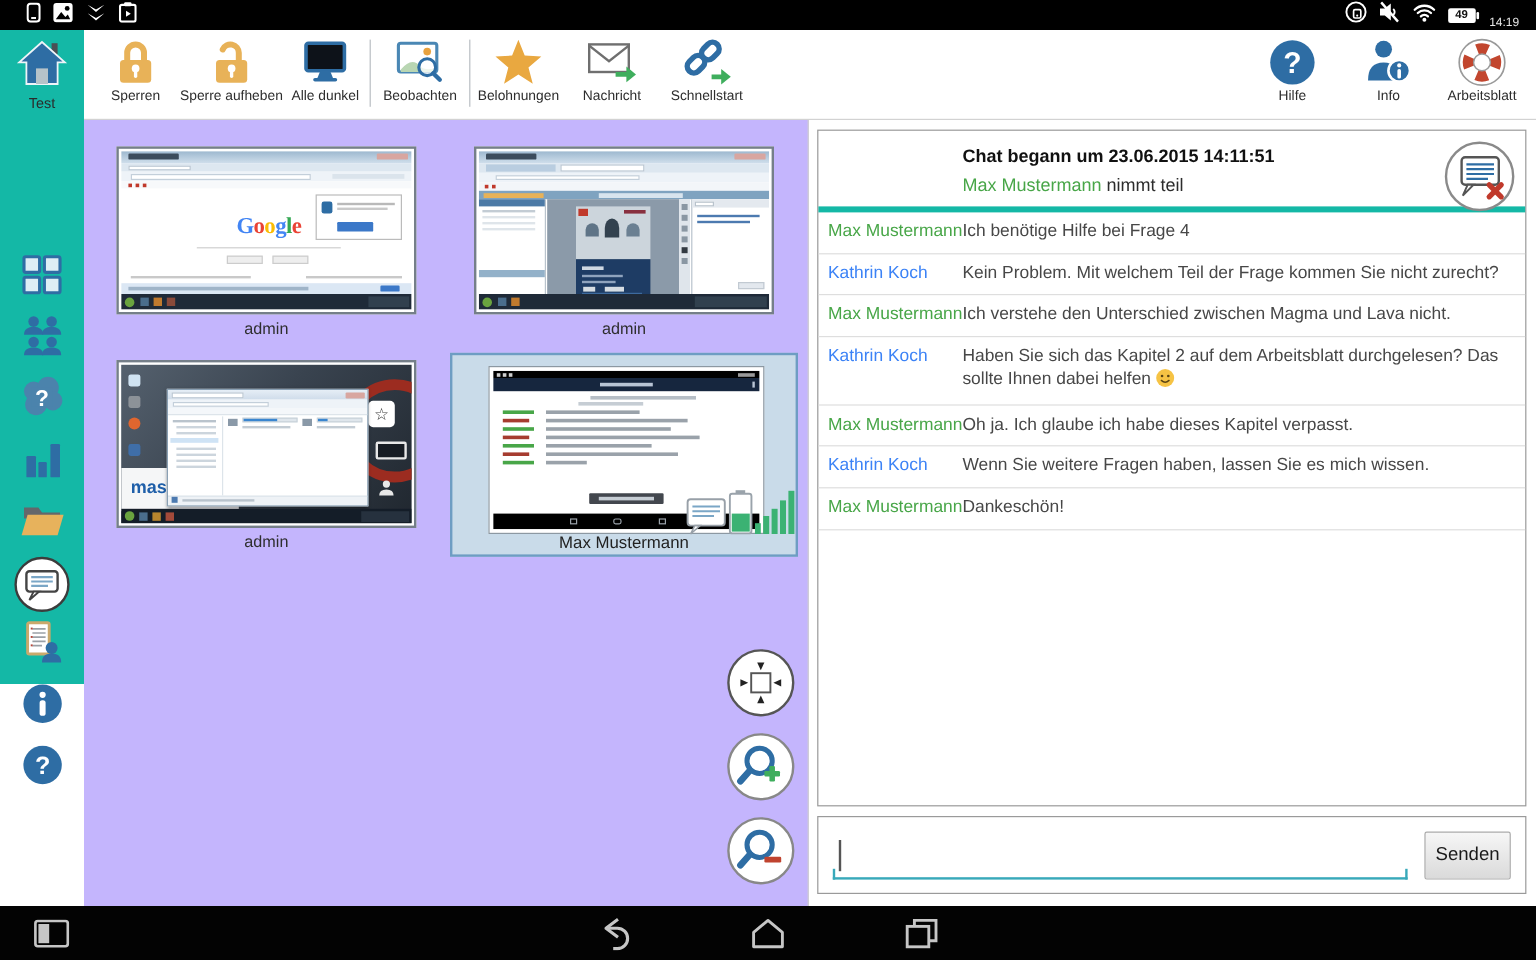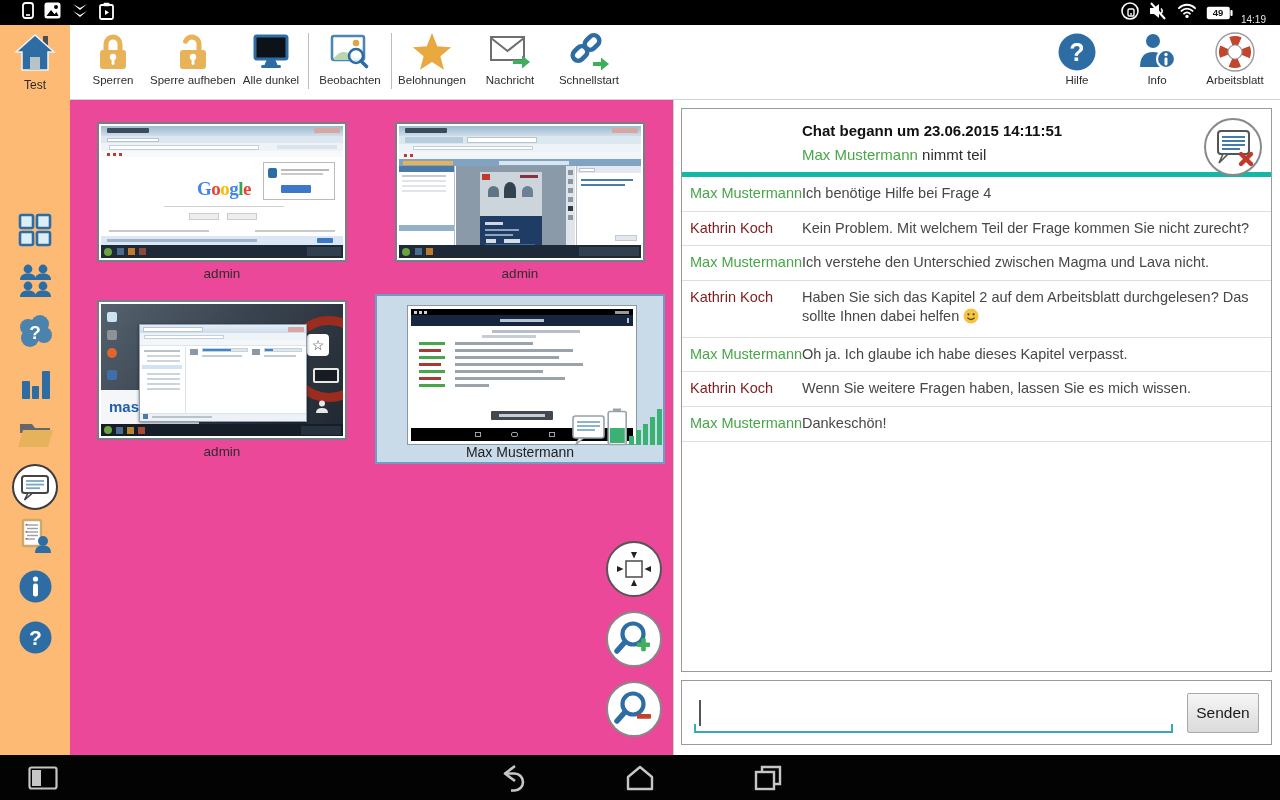--- a/index.html
+++ b/index.html
@@ -11,38 +11,38 @@
                display:flex; align-items:center; color:#fff; }
   .sb-left { display:flex; align-items:center; gap:10px; padding-left:22px; }
   .sb-right { margin-left:auto; display:flex; align-items:center; gap:8px; padding-right:14px; }
   .sb-time { font-size:10px; color:#e5e5e5;margin-top:13px; }
 
   
   #navbar { position:absolute; left:0; bottom:0; width:1280px; height:45px; background:#030303; }
   #navbar svg { position:absolute; top:50%; transform:translateY(-50%); }
 
   
-  #sidebar { position:absolute; left:0; top:25px; width:70px; height:730px; background:#fdba74; }
+  #sidebar { position:absolute; left:0; top:25px; width:70px; height:545px; background:#14b8a6; }
   #home-item { position:absolute; top:8px; left:0; width:70px; text-align:center; cursor:pointer; }
   #home-item .hlbl { font-size:12px; color:#2b2b2b; margin-top:1px; }
   .side-col { position:absolute; top:181px; left:0; width:70px; display:flex; flex-direction:column; }
   .side-item { height:51px; display:flex; align-items:center; justify-content:center; cursor:pointer; }
   .chat-active-circle { width:46px; height:46px; background:#fff; border:2px solid #3c3c3c;
                         border-radius:50%; display:flex; align-items:center; justify-content:center; }
 
   
   #toolbar { position:absolute; left:70px; top:25px; width:1210px; height:75px; background:#fff;
              border-bottom:1px solid #d2d2d2; }
   .tool { position:absolute; top:5px; width:80px; height:66px; text-align:center; cursor:pointer; }
   .tool .ic { height:44px; display:flex; align-items:center; justify-content:center; }
   .tool .lbl { font-size:11.5px; color:#2d2d2d; white-space:nowrap; }
   .vsep { position:absolute; top:8px; width:1px; height:56px; background:#b9bec2; }
 
   
-  #left-panel { position:absolute; left:70px; top:100px; width:604px; height:655px; background:#ec4899;
+  #left-panel { position:absolute; left:70px; top:100px; width:604px; height:655px; background:#c4b5fd;
                 border-right:1px solid #cfcfcf; }
   .thumb { position:absolute; background:#fff; border:2px solid #757f89; padding:2px; cursor:pointer; }
   .screen { position:relative; width:100%; height:100%; overflow:hidden; background:#fff; }
   .thumb-label { position:absolute; width:250px; text-align:center; font-size:13.5px; color:#2e2e2e; }
   #thumb4-wrap { position:absolute; left:305px; top:194px; width:290px; height:170px;
                  background:#c9dbe9; border:2px solid #6e9dc3; cursor:pointer; }
   #thumb4-screen { position:absolute; left:30px; top:9px; width:230px; height:140px;
                    background:#fff; border:1px solid #8c98a2; padding:3px; }
   #thumb4-label { position:absolute; left:0; bottom:2px; width:100%; text-align:center;
                   font-size:14px; color:#222; }
@@ -63,21 +63,21 @@
   #chat-header .l1 { font-size:15px; font-weight:bold; color:#111; }
   #chat-header .l2 { font-size:15px; color:#2c2c2c; margin-top:7px; }
   #chat-header .l2 .pname { color:#48a648; }
   #close-chat { position:absolute; right:9px; top:9px; width:58px; height:58px; border-radius:50%;
                 border:2px solid #8a8a8a; background:#fff; display:flex; align-items:center;
                 justify-content:center; cursor:pointer; }
   .msg { display:flex; padding:7px 14px 7px 8px; border-bottom:1px solid #dedede;
          font-size:14.5px; line-height:1.35; }
   .msg .name { flex:0 0 112px; }
   .msg.student .name { color:#48a648; }
-  .msg.teacher .name { color:#7f1d1d; }
+  .msg.teacher .name { color:#3b82f6; }
   .msg .text { flex:1; color:#474747; }
   .smiley { display:inline-block; vertical-align:-3px; margin-left:4px; }
 
   
   #input-panel { position:absolute; left:681px; top:680px; width:591px; height:65px;
                  border:1px solid #9a9a9a; background:#fff; display:flex; align-items:center;
                  padding:0 12px; }
   #input-wrap { position:relative; flex:1; height:40px; margin-right:14px;
                 border-bottom:2px solid #38a9ba; }
   #input-wrap::before, #input-wrap::after { content:""; position:absolute; bottom:-2px; width:2px;

